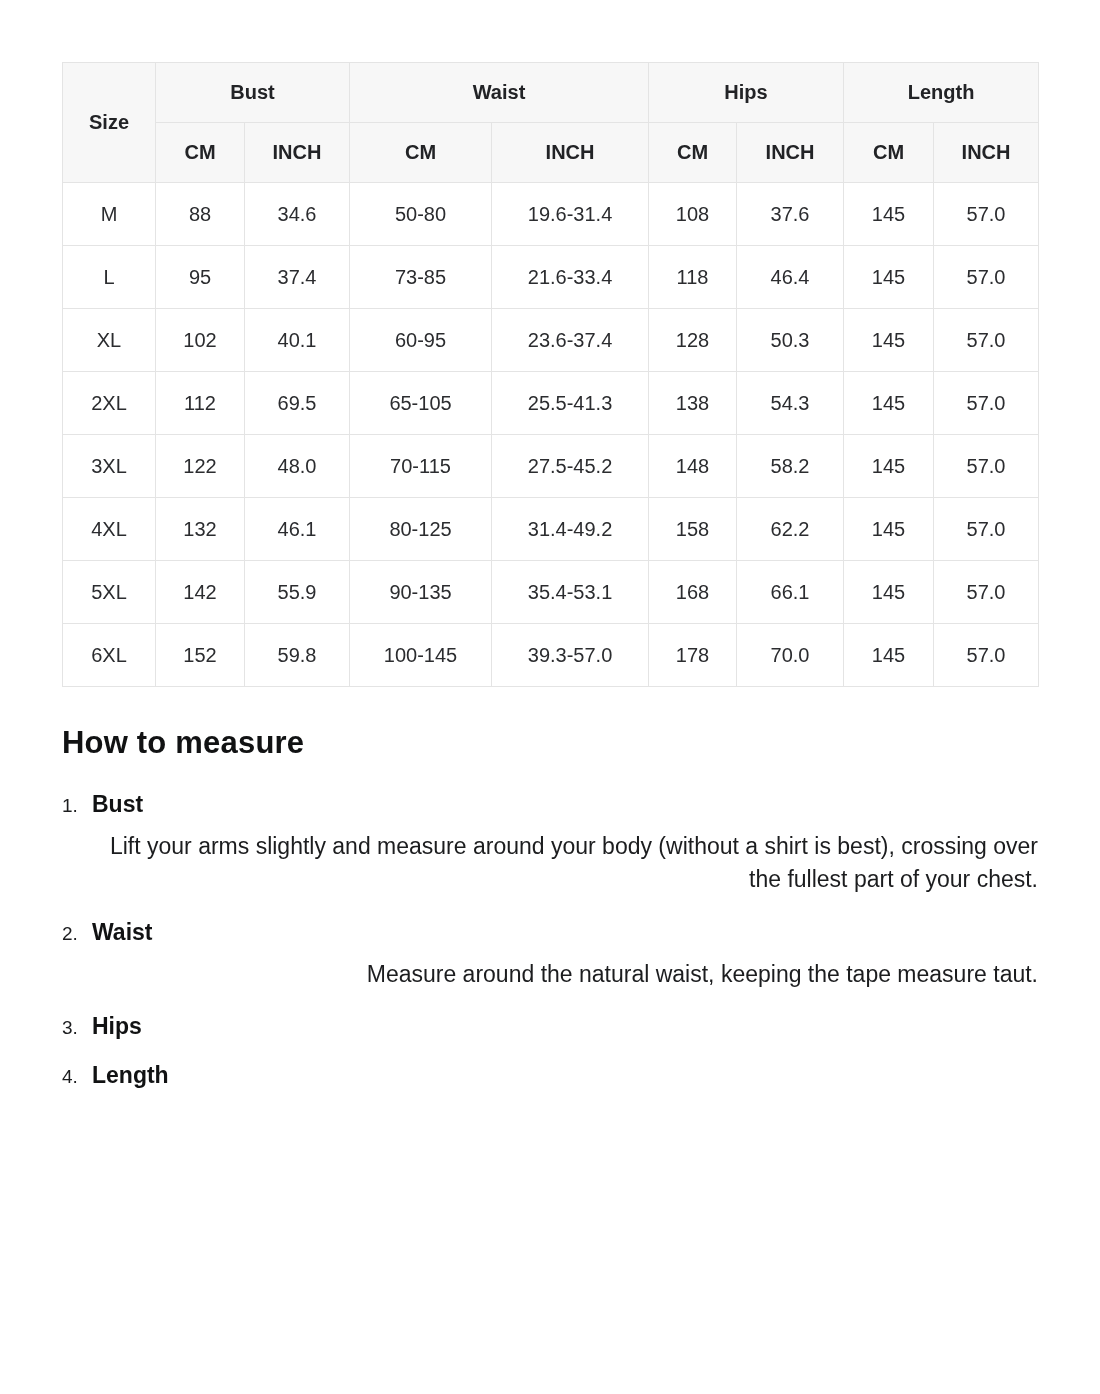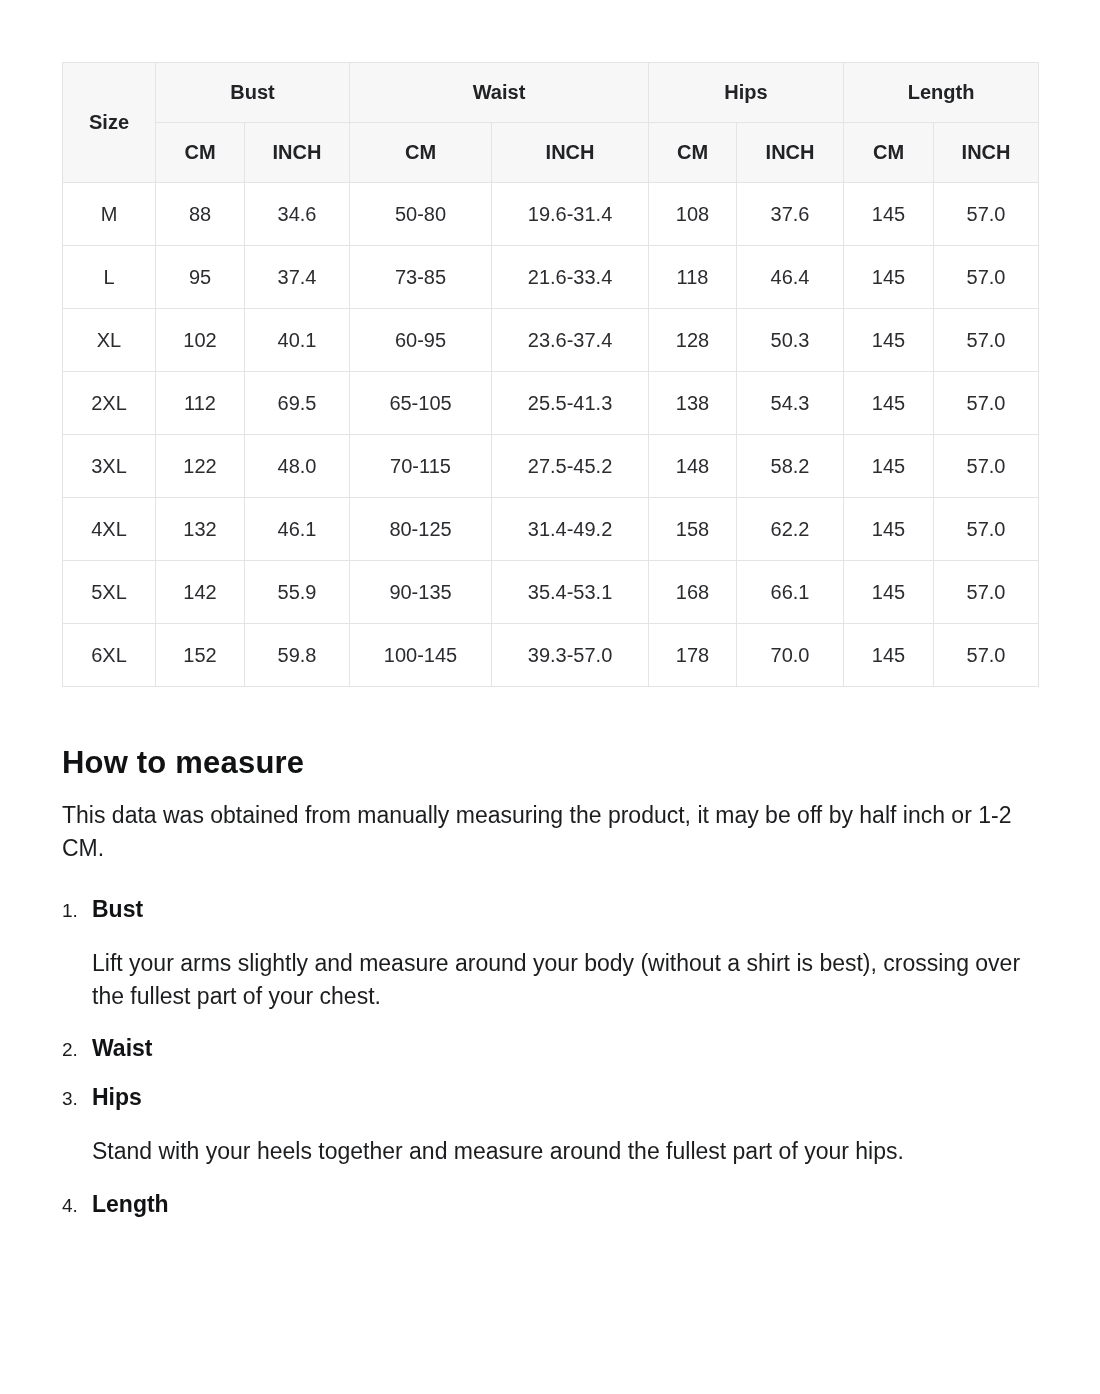--- a/index.html
+++ b/index.html
@@ -40,21 +40,21 @@
   }
   table.size-chart tbody td {
     background: #ffffff;
     font-weight: normal;
     color: #2b2c2f;
     height: 63px;
   }
 
   
   .howto-title {
-    margin: 58px 0 0 0;
+    margin: 38px 0 0 0;
     font-size: 31px;
     font-weight: bold;
     color: #111213;
     letter-spacing: 0.2px;
   }
   .howto-intro {
     margin: 18px 0 0 0;
     font-size: 23px;
     line-height: 1.45;
     color: #1c1d1f;
@@ -77,25 +77,26 @@
   }
   .step-body {
     flex: 1 1 auto;
   }
   .step-title {
     font-size: 23px;
     font-weight: bold;
     color: #111213;
   }
   .step-desc {
-    margin-top: 24px;
+    margin-top: 12px;
     font-size: 23px;
     line-height: 1.45;
     color: #1c1d1f;
     max-width: 950px;
+    text-align: right;
   }
 </style>
 </head>
 <body>
 
 <div class="page">
 
   <table class="size-chart">
     <colgroup>
       <col style="width:93px">
@@ -214,44 +215,43 @@
         <td>178</td>
         <td>70.0</td>
         <td>145</td>
         <td>57.0</td>
       </tr>
     </tbody>
   </table>
 
   <h2 class="howto-title">How to measure</h2>
 
-  <p class="howto-intro">This data was obtained from manually measuring the product, it may be off by half inch or 1-2 CM.</p>
 
   <div class="steps">
 
     <div class="step">
       <span class="step-num">1.</span>
       <div class="step-body">
         <div class="step-title">Bust</div>
         <div class="step-desc">Lift your arms slightly and measure around your body (without a shirt is best), crossing over the fullest part of your chest.</div>
       </div>
     </div>
 
     <div class="step">
       <span class="step-num">2.</span>
       <div class="step-body">
         <div class="step-title">Waist</div>
+        <div class="step-desc">Measure around the natural waist, keeping the tape measure taut.</div>
       </div>
     </div>
 
     <div class="step">
       <span class="step-num">3.</span>
       <div class="step-body">
         <div class="step-title">Hips</div>
-        <div class="step-desc">Stand with your heels together and measure around the fullest part of your hips.</div>
       </div>
     </div>
 
     <div class="step">
       <span class="step-num">4.</span>
       <div class="step-body">
         <div class="step-title">Length</div>
       </div>
     </div>
 

